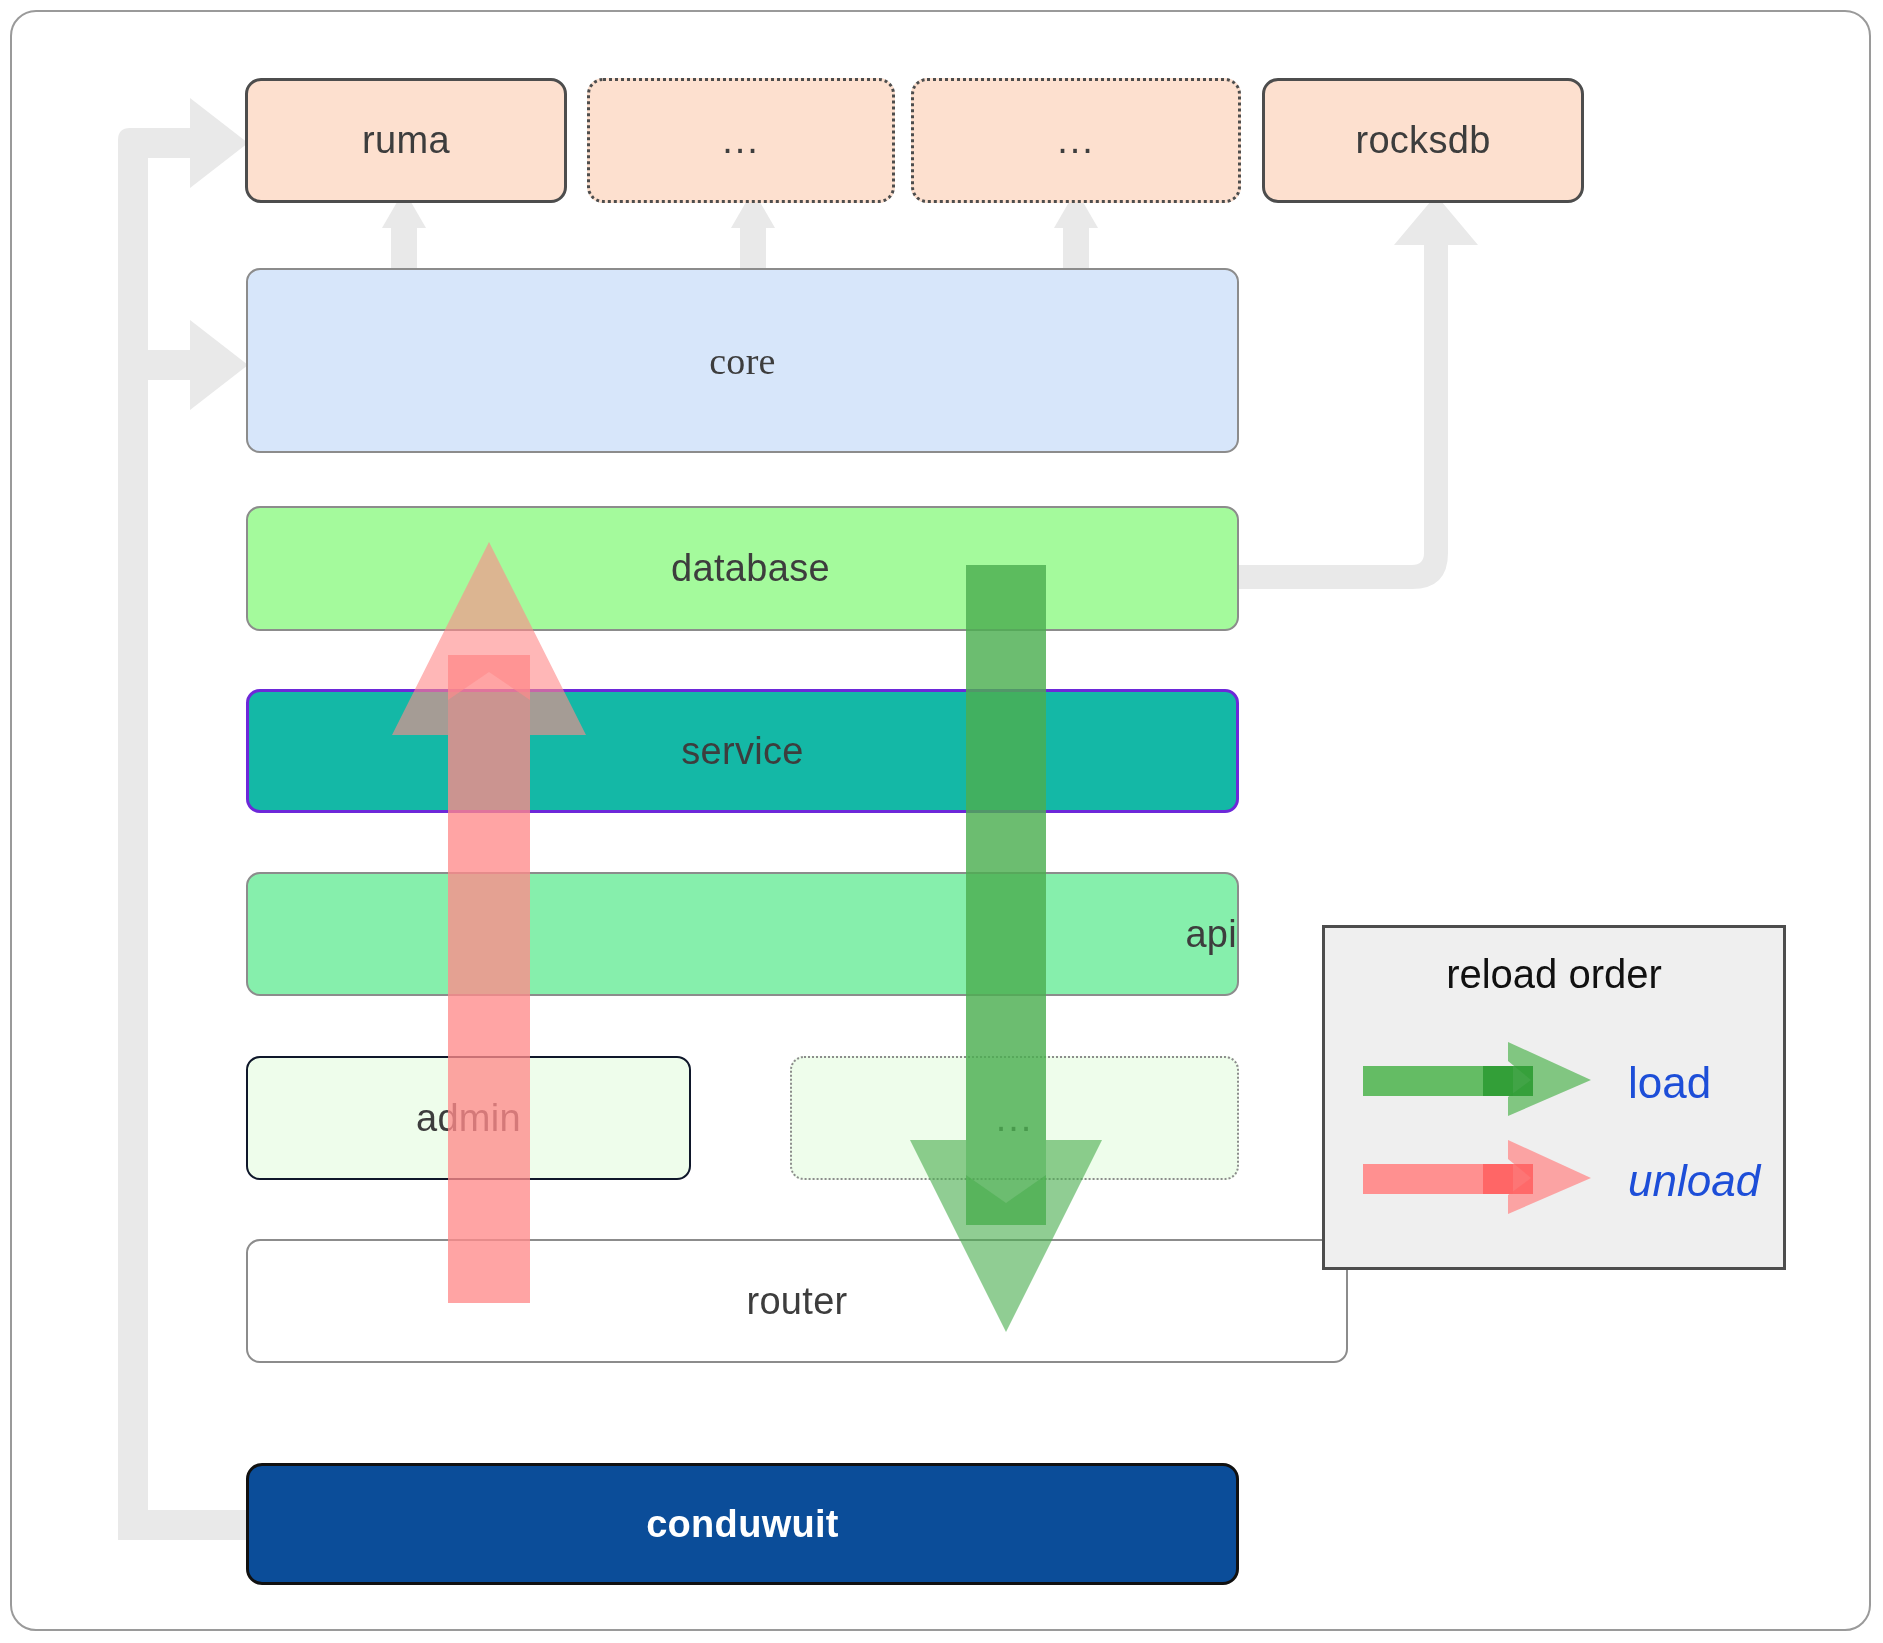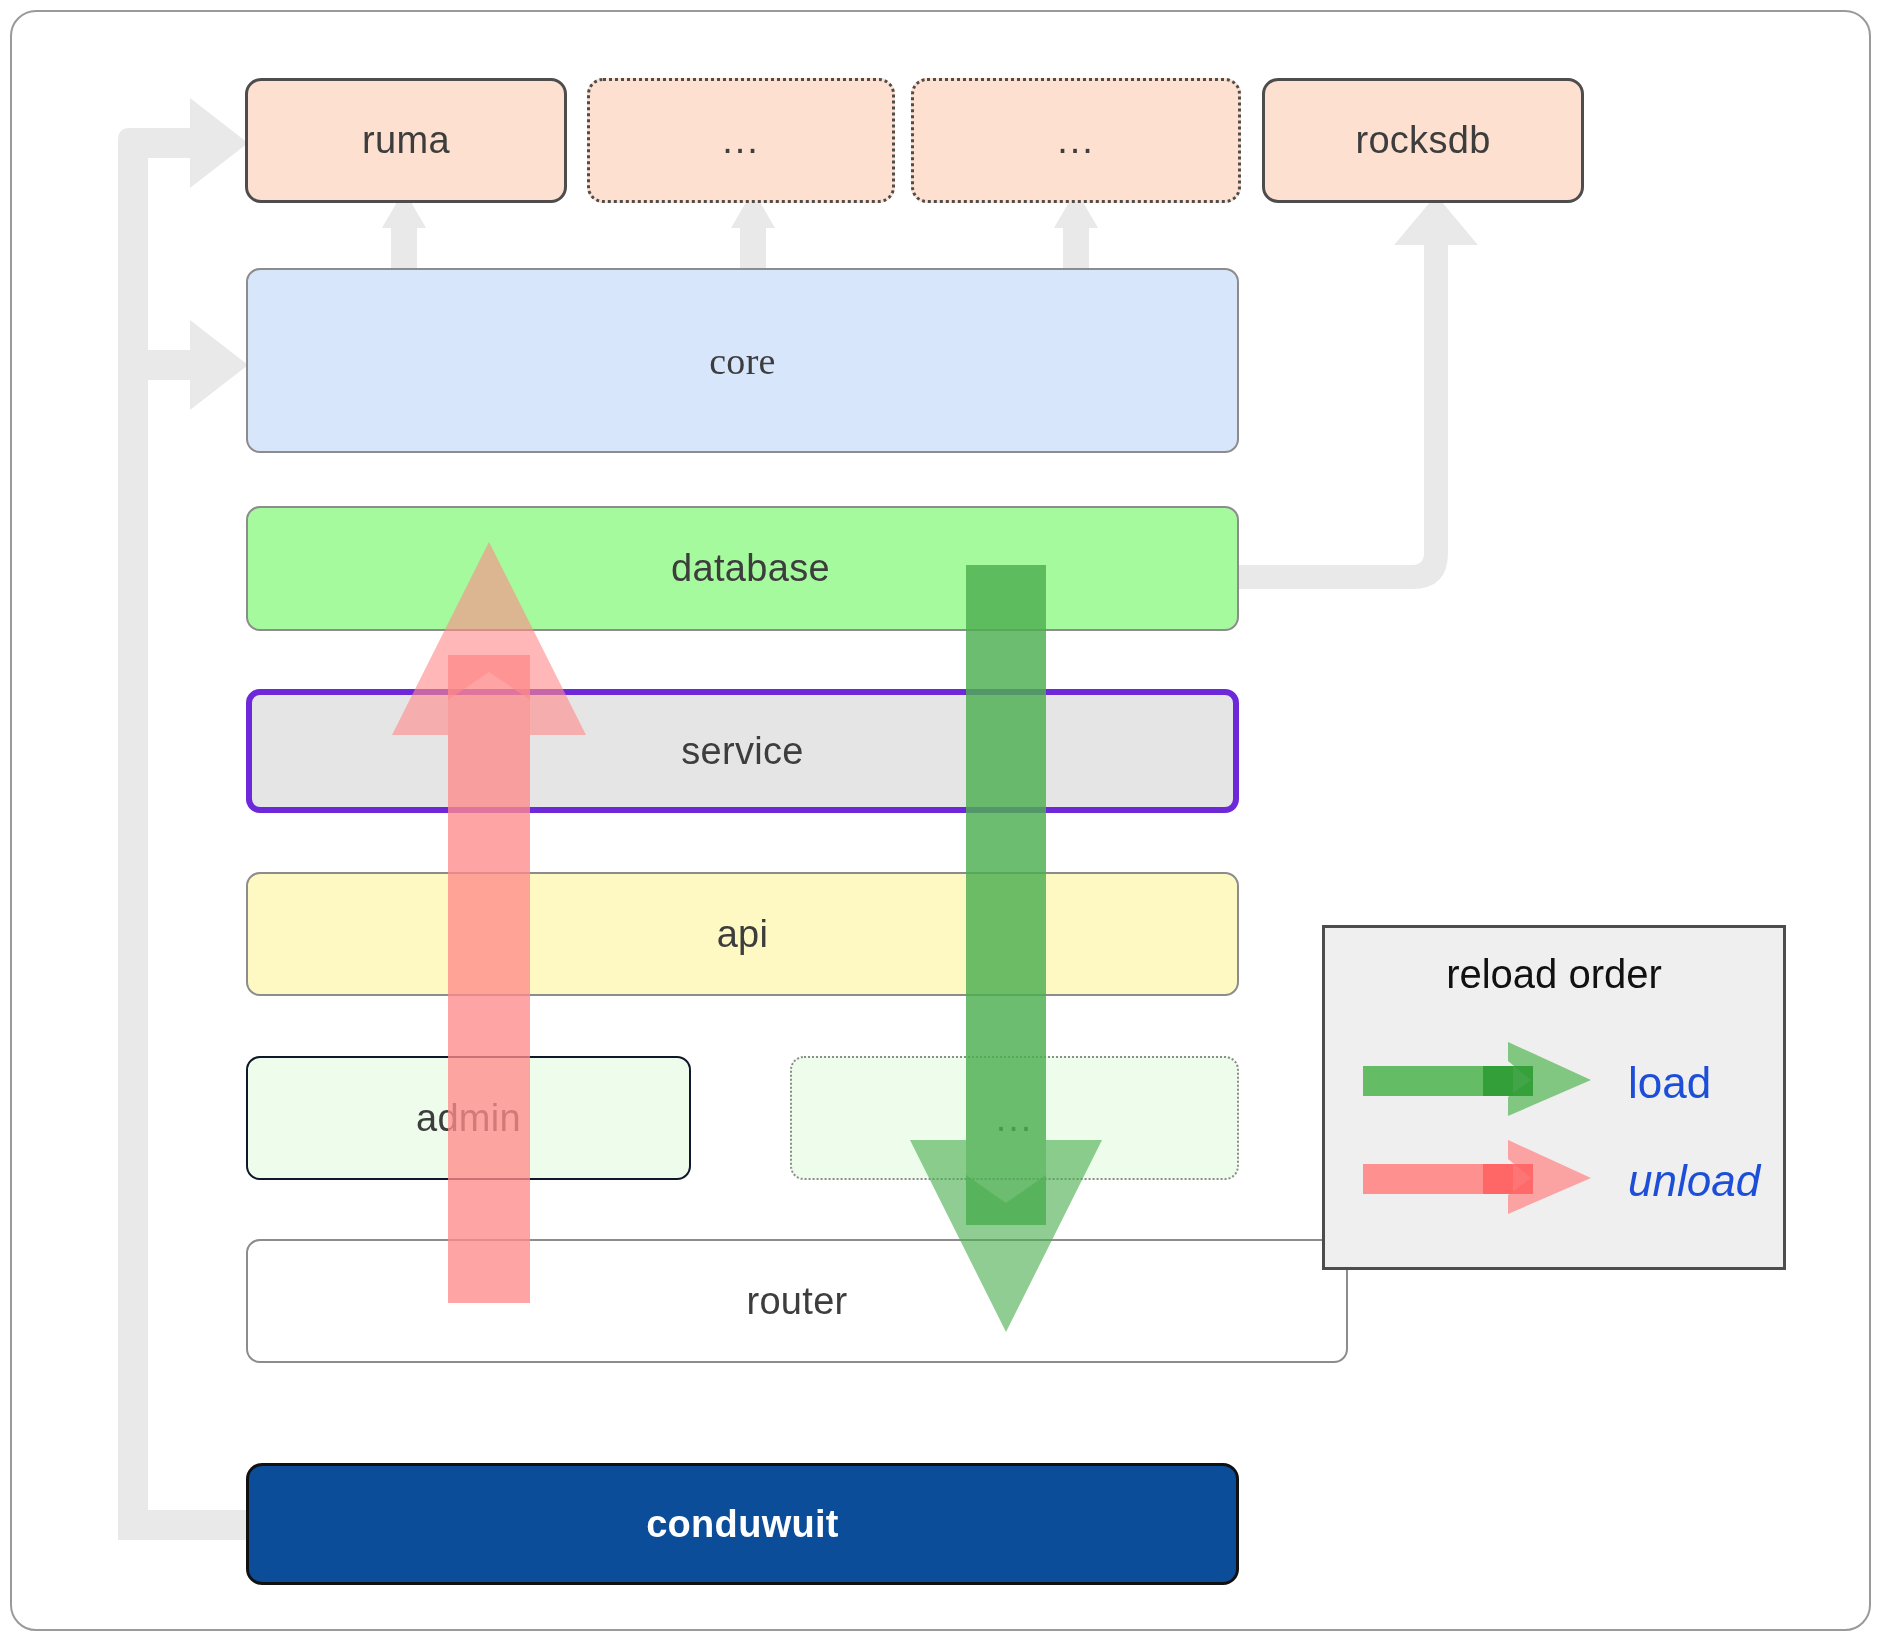--- a/index.html
+++ b/index.html
@@ -52,28 +52,29 @@
     border: 2px solid #8c8c8c;
     border-radius: 14px;
   }
   .box-db {
     background: #a4fa9c;
     border: 2px solid #8c8c8c;
     border-radius: 14px;
     padding-left: 16px;
   }
   .box-service {
-    background: #e5e5e5;
-    border: 6px solid #6d28d9;
+    background: #14b8a6;
+    border: 3px solid #6d28d9;
     border-radius: 14px;
   }
   .box-api {
-    background: #fef9c3;
-    border: 2px solid #8c8c8c;
-    border-radius: 14px;
+    background: #86efac;
+    border: 2px solid #8c8c8c;
+    border-radius: 14px;
+    justify-content: flex-end;
   }
   .box-admin {
     background: #eefdeb;
     border: 2px solid #0f172a;
     border-radius: 14px;
   }
   .box-dots-low {
     background: #eefdeb;
     border: 2px dotted #8c8c8c;
     border-radius: 14px;

